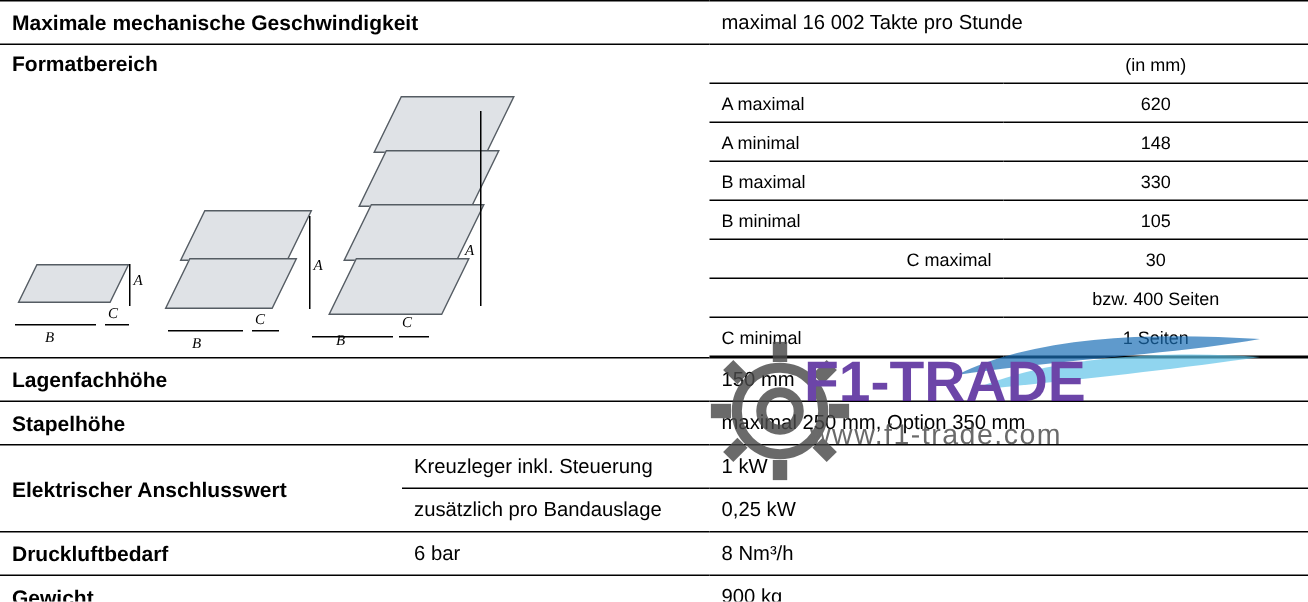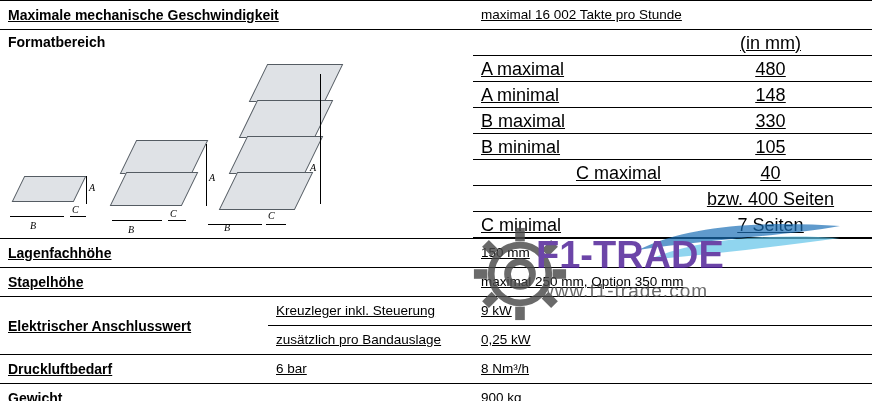--- a/index.html
+++ b/index.html
@@ -29,21 +29,20 @@
     table-layout: fixed;
     font-size: 13.5px;
   }
 
   table.spec td {
     padding: 4px 6px 4px 8px;
     vertical-align: middle;
     border-bottom: 1px solid #000;
     height: 20px;
     line-height: 16px;
-    text-decoration: underline;
   }
 
   .rule-top {
     border-top: 1px solid #000;
   }
 
   .label {
     font-weight: bold;
     font-size: 14px;
   }
@@ -178,73 +177,73 @@
             <div class="shape" style="left:228px; top:124px; width:76px; height:38px; transform:skewX(-26deg);"></div>
             <div class="axisline" style="left:320px; top:26px; width:1px; height:130px;"></div>
             <div class="lbl" style="left:310px; top:112px;">A</div>
             <div class="axisline" style="left:208px; top:176px; width:54px; height:1px;"></div>
             <div class="lbl" style="left:224px; top:172px;">B</div>
             <div class="axisline" style="left:266px; top:176px; width:20px; height:1px;"></div>
             <div class="lbl" style="left:268px; top:160px;">C</div>
           </div>
         </td>
         <td style="padding:0; border-bottom:1px solid #000; vertical-align:top;">
-          <table style="border-collapse:collapse; width:100%; font-size:18px;">
+          <table style="border-collapse:collapse; width:100%; font-size:12px;">
             <tbody>
               <tr>
                 <td class="thin" style="padding:3px 8px; height:19px;"></td>
                 <td class="thin center" style="padding:3px 8px; height:19px;">(in mm)</td>
               </tr>
               <tr class="dimrow">
                 <td class="thin" style="width:180px; padding:3px 8px; height:19px;margin-top:40px;">A maximal</td>
-                <td class="thin center" style="padding:3px 8px; height:19px;">480</td>
+                <td class="thin center" style="padding:3px 8px; height:19px;">620</td>
               </tr>
               <tr class="dimrow">
                 <td class="thin" style="padding:3px 8px; height:19px;">A minimal</td>
                 <td class="thin center" style="padding:3px 8px; height:19px;">148</td>
               </tr>
               <tr class="dimrow">
                 <td class="thin" style="padding:3px 8px; height:19px;">B maximal</td>
                 <td class="thin center" style="padding:3px 8px; height:19px;">330</td>
               </tr>
               <tr class="dimrow">
                 <td class="thin" style="padding:3px 8px; height:19px;">B minimal</td>
                 <td class="thin center" style="padding:3px 8px; height:19px;text-align:center;">105</td>
               </tr>
               <tr class="dimrow">
                 <td class="no-border" style="padding:3px 8px; height:19px;text-align:right;">C maximal</td>
-                <td class="no-border center" style="padding:3px 8px; height:19px;">40</td>
+                <td class="no-border center" style="padding:3px 8px; height:19px;">30</td>
               </tr>
               <tr class="dimrow">
                 <td class="thin" style="padding:3px 8px; height:19px;"></td>
                 <td class="thin center" style="padding:3px 8px; height:19px;">bzw. 400 Seiten</td>
               </tr>
               <tr class="dimrow">
                 <td class="no-border" style="padding:3px 8px; height:19px;">C minimal</td>
-                <td class="no-border center" style="padding:3px 8px; height:19px;">7 Seiten</td>
+                <td class="no-border center" style="padding:3px 8px; height:19px;">1 Seiten</td>
               </tr>
             </tbody>
           </table>
         </td>
       </tr>
 
       <tr>
         <td class="label" colspan="2">Lagenfachhöhe</td>
         <td>150 mm</td>
       </tr>
 
       <tr>
         <td class="label" colspan="2">Stapelhöhe</td>
         <td>maximal 250 mm, Option 350 mm</td>
       </tr>
 
       <tr>
         <td class="label no-border" rowspan="2" style="border-bottom:1px solid #000; vertical-align:middle;">Elektrischer Anschlusswert</td>
         <td class="thin">Kreuzleger inkl. Steuerung</td>
-        <td class="thin">9 kW</td>
+        <td class="thin">1 kW</td>
       </tr>
       <tr>
         <td>zusätzlich pro Bandauslage</td>
         <td>0,25 kW</td>
       </tr>
 
       <tr>
         <td class="label">Druckluftbedarf</td>
         <td>6 bar</td>
         <td>8 Nm³/h</td>

